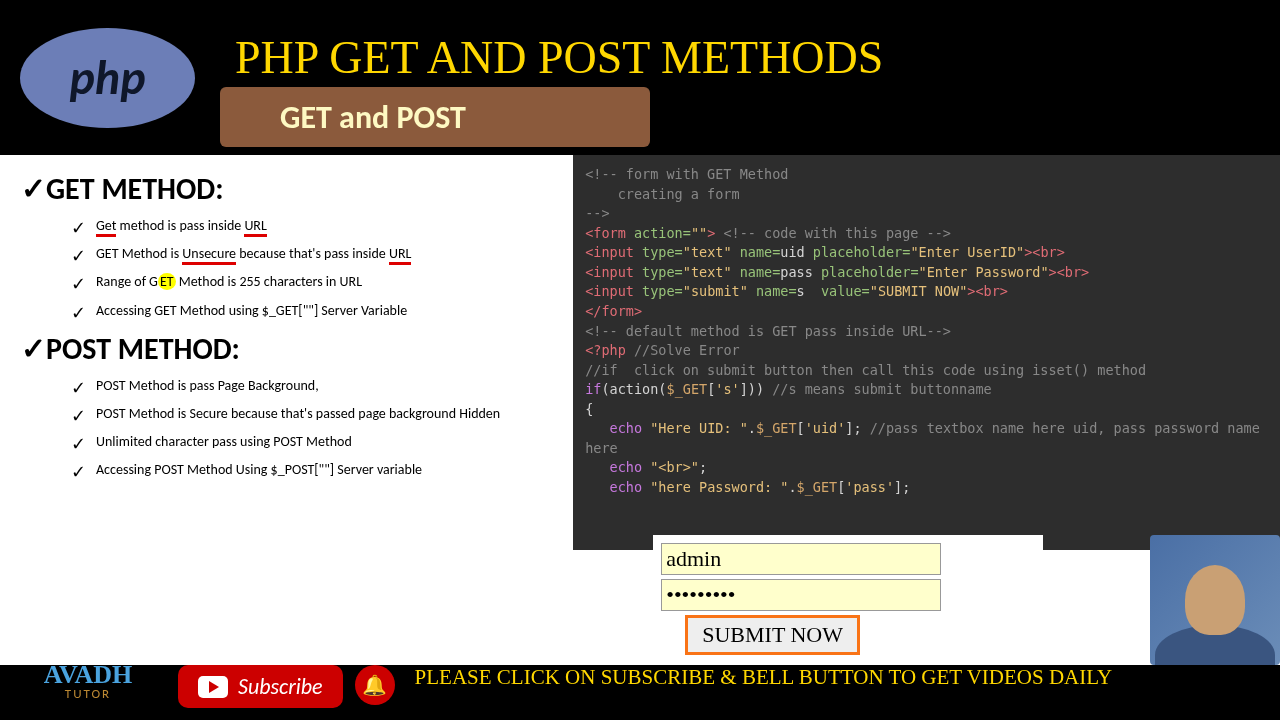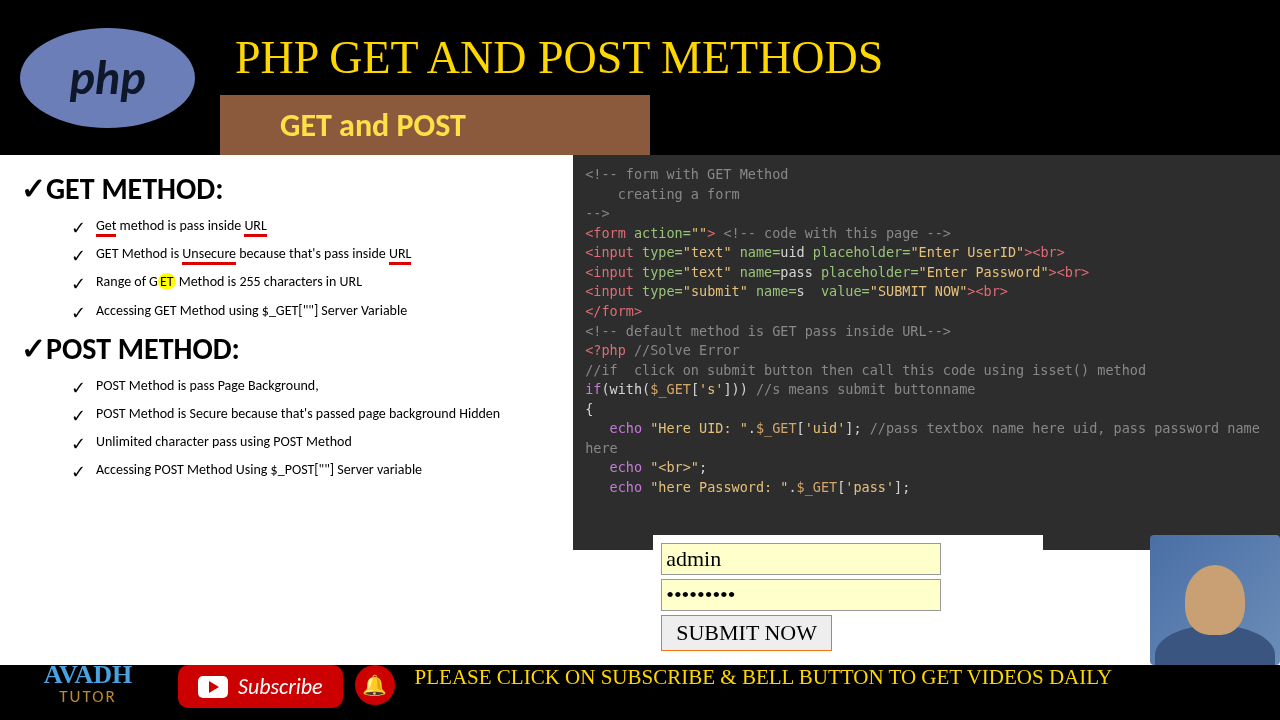--- a/index.html
+++ b/index.html
@@ -2,21 +2,21 @@
 <html><head>
 <meta charset="utf-8">
 <style>
   * { margin: 0; padding: 0; box-sizing: border-box; }
   body { width: 1280px; height: 720px; font-family: Calibri, Arial, sans-serif; background: #fff; overflow: hidden; position: relative; }
   
   .header { height: 155px; background: #000; display: flex; align-items: center; padding-left: 20px; position: relative; }
   .php-logo { width: 175px; height: 100px; background: #6c7eb7; border-radius: 50%; display: flex; align-items: center; justify-content: center; }
   .php-text { color: #0f172a; font-weight: bold; font-size: 48px; font-style: italic; }
   .title { color: #ffd700; font-size: 46px; font-family: "Times New Roman", serif; margin-left: 40px; margin-top: -40px; }
-  .subheader { position: absolute; left: 220px; bottom: 0; width: 430px; height: 60px; background: #8b5a3c; color: #fde047; font-size: 32px; font-weight: bold; display: flex; align-items: center; padding-left: 60px; }
+  .subheader { position: absolute; left: 220px; bottom: 8px; width: 430px; height: 60px; background: #8b5a3c; color: #fef9c3; font-size: 32px; font-weight: bold; display: flex; align-items: center; padding-left: 60px; border-radius: 6px; }
   
   .main { display: flex; height: 510px; padding-left: 6px; }
   .left { width: 650px; padding: 15px 15px 0 15px; background: #fff; }
   .section-title { font-size: 30px; font-weight: bold; position: relative; padding-left: 25px; margin-bottom: 10px; }
   .section-title::before { content: "✓"; position: absolute; left: 0; color: #000; }
   .bullet-list { padding-left: 50px; }
   .bullet-item { font-size: 14px; position: relative; padding-left: 25px; margin-bottom: 10px; line-height: 1.3; }
   .bullet-item::before { content: "✓"; position: absolute; left: 0; font-size: 18px; }
   .underline-red { border-bottom: 3px solid #d00; }
   .highlight-yellow { background: #ffff00; border-radius: 50%; padding: 0 2px; }
@@ -27,31 +27,31 @@
   .c-comment { color: #888; }
   .c-tag { color: #e06c75; text-align: right; }
   .c-attr { color: #98c379; }
   .c-str { color: #e5c07b; }
   .c-key { color: #c678dd; }
   .c-var { color: #d4a66a; }
   .c-br { color: #e06c75; }
   
   .form-preview { position: absolute; top: 380px; left: 80px; width: 390px; background: #fff; padding: 8px; font-family: "Times New Roman", serif; }
   .form-preview input[type=text], .form-preview input[type=password] { width: 280px; font-size: 22px; padding: 2px 4px; background: #ffffcc; border: 1px solid #999; display: block; margin-bottom: 4px; font-family: "Times New Roman", serif; }
-  .form-preview .submit-btn { font-size: 22px; padding: 4px 14px; background: #eee; border: 1px solid #f97316; font-family: "Times New Roman", serif; }
+  .form-preview .submit-btn { font-size: 22px; padding: 4px 14px; background: #eee; border: 3px solid #f97316; font-family: "Times New Roman", serif; margin-left: 24px; }
   .form-output { margin-top: 18px; font-size: 22px; line-height: 1.3; }
   
   .presenter { position: absolute; right: 0; bottom: 55px; width: 130px; height: 130px; background: linear-gradient(135deg, #4a6fa5, #6b8db8); border-radius: 4px; display:flex; align-items:flex-end; justify-content:center; overflow:hidden; }
   .presenter .head { width: 60px; height: 70px; background: #c9a074; border-radius: 50% 50% 40% 40%; position: relative; margin-bottom: 30px; }
   .presenter .body { position:absolute; bottom:-20px; width:120px; height:60px; background:#3a5580; border-radius:50% 50% 0 0; }
   
   .footer { height: 55px; background: #000; display: flex; align-items: flex-start; padding: 0 8px; position: absolute; bottom: 0; width: 1280px; }
   .avadh-logo { width: 160px; text-align: center; }
   .avadh-text { color: #4aa3df; font-family: "Times New Roman", serif; font-size: 26px; font-weight: bold; line-height: 0.8; }
-  .tutor-text { color: #bb8833; font-size: 17px; letter-spacing: 2px; }
+  .tutor-text { color: #bb8833; font-size: 13px; letter-spacing: 2px; }
   .subscribe-btn { background: #cc0000; color: #fff; border-radius: 10px; padding: 8px 20px; display: flex; align-items: center; gap: 10px; font-size: 22px; font-weight: 500; margin-left: 10px; font-style: italic; }
   .yt-icon { width: 30px; height: 22px; background: #fff; border-radius: 5px; position: relative; }
   .yt-icon::after { content:""; position:absolute; left:11px; top:5px; border-left: 10px solid #cc0000; border-top: 6px solid transparent; border-bottom: 6px solid transparent; }
   .bell-icon { width: 40px; height: 40px; background: #cc0000; border-radius: 50%; margin-left: 12px; display:flex; align-items:center; justify-content:center; color:#fff; font-size:20px; }
   .footer-text { color: #ffd700; font-size: 21px; font-family: "Times New Roman", serif; margin-left: 20px; }
 </style>
 </head>
 <body>
 
 <div class="header">
@@ -86,21 +86,21 @@
       <div class="code-line c-comment">    creating a form</div>
       <div class="code-line c-comment">--&gt;</div>
       <div class="code-line"><span class="c-tag">&lt;form</span><span class="c-attr"> action=</span><span class="c-str">""</span><span class="c-tag">&gt;</span><span class="c-comment"> &lt;!-- code with this page --&gt;</span></div>
       <div class="code-line"><span class="c-tag">&lt;input</span><span class="c-attr"> type=</span><span class="c-str">"text"</span><span class="c-attr"> name=</span><span>uid</span><span class="c-attr"> placeholder=</span><span class="c-str">"Enter UserID"</span><span class="c-tag">&gt;</span><span class="c-br">&lt;br&gt;</span></div>
       <div class="code-line"><span class="c-tag">&lt;input</span><span class="c-attr"> type=</span><span class="c-str">"text"</span><span class="c-attr"> name=</span><span>pass</span><span class="c-attr"> placeholder=</span><span class="c-str">"Enter Password"</span><span class="c-tag">&gt;</span><span class="c-br">&lt;br&gt;</span></div>
       <div class="code-line"><span class="c-tag">&lt;input</span><span class="c-attr"> type=</span><span class="c-str">"submit"</span><span class="c-attr"> name=</span><span>s</span><span class="c-attr">  value=</span><span class="c-str">"SUBMIT NOW"</span><span class="c-tag">&gt;</span><span class="c-br">&lt;br&gt;</span></div>
       <div class="code-line"><span class="c-tag">&lt;/form&gt;</span></div>
       <div class="code-line c-comment">&lt;!-- default method is GET pass inside URL--&gt;</div>
       <div class="code-line"><span class="c-tag">&lt;?php </span><span class="c-comment">//Solve Error</span></div>
       <div class="code-line c-comment">//if  click on submit button then call this code using isset() method</div>
-      <div class="code-line"><span class="c-key">if</span><span>(with(</span><span class="c-var">$_GET</span><span>[</span><span class="c-str">'s'</span><span>])) </span><span class="c-comment">//s means submit buttonname</span></div>
+      <div class="code-line"><span class="c-key">if</span><span>(action(</span><span class="c-var">$_GET</span><span>[</span><span class="c-str">'s'</span><span>])) </span><span class="c-comment">//s means submit buttonname</span></div>
       <div class="code-line">{</div>
       <div class="code-line"><span class="c-key">   echo </span><span class="c-str">"Here UID: "</span><span>.</span><span class="c-var">$_GET</span><span>[</span><span class="c-str">'uid'</span><span>]; </span><span class="c-comment">//pass textbox name here uid, pass password name </span></div>
       <div class="code-line c-comment">here</div>
       <div class="code-line"><span class="c-key">   echo </span><span class="c-str">"&lt;br&gt;"</span><span>;</span></div>
       <div class="code-line"><span class="c-key">   echo </span><span class="c-str">"here Password: "</span><span>.</span><span class="c-var">$_GET</span><span>[</span><span class="c-str">'pass'</span><span>];</span></div>
     </div>
 
     <div class="form-preview">
       <input type="text" value="admin" style="">
       <input type="password" value="•••••••••" style="">

